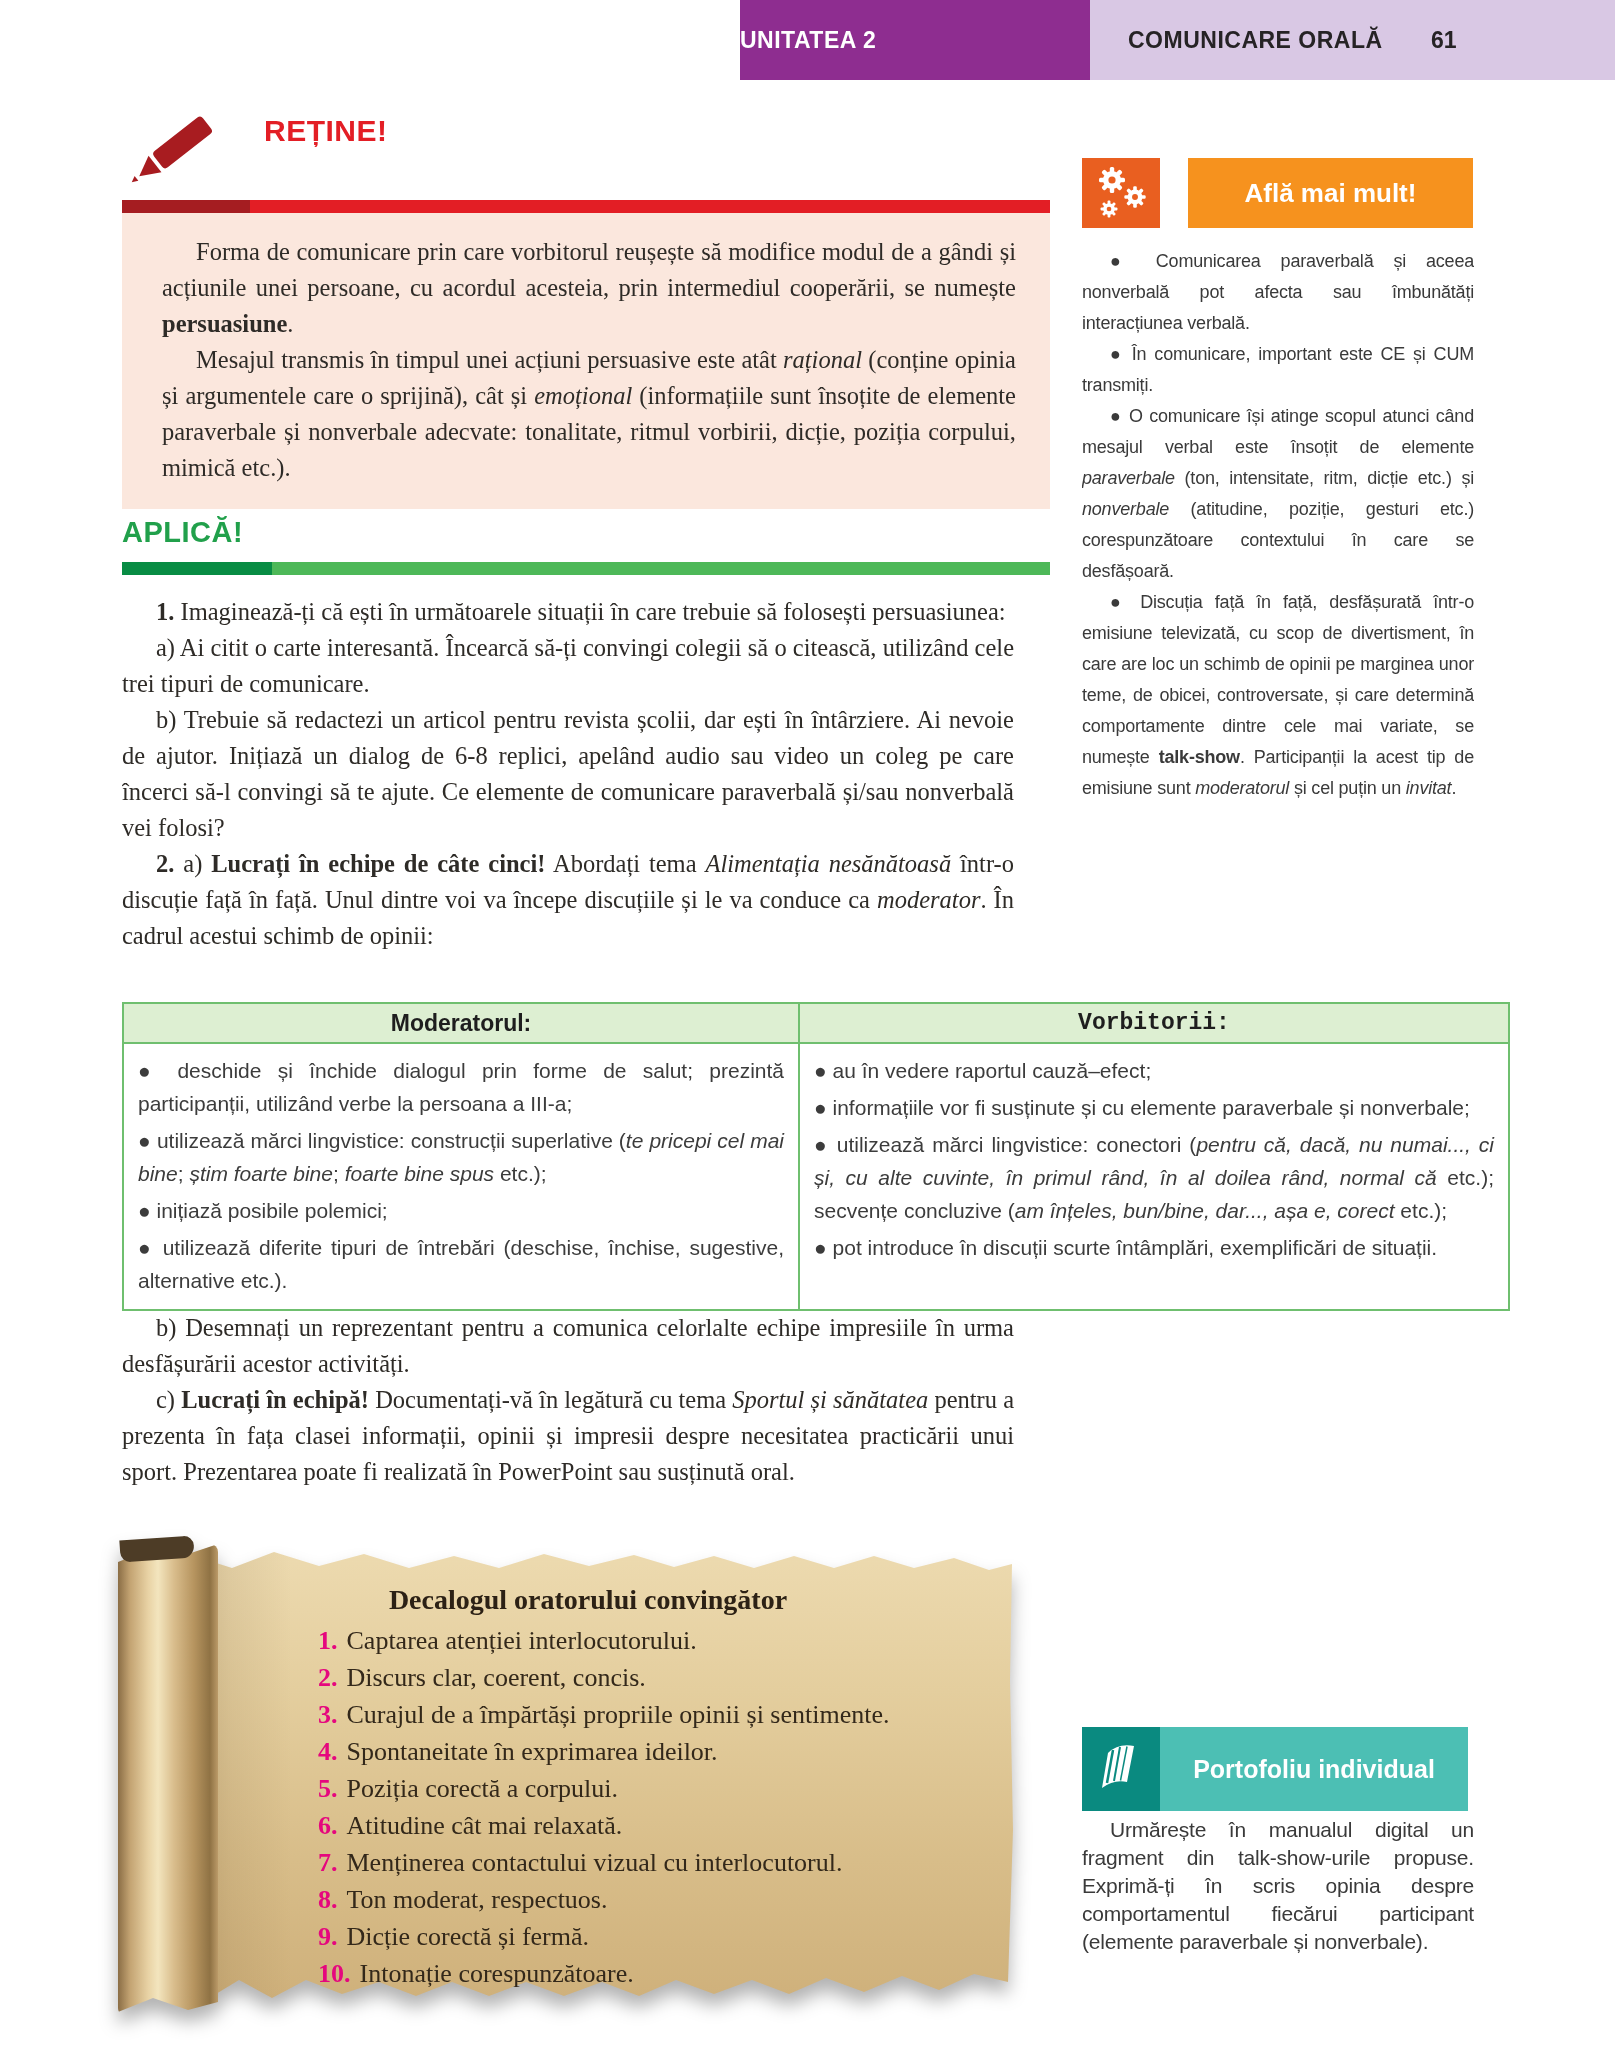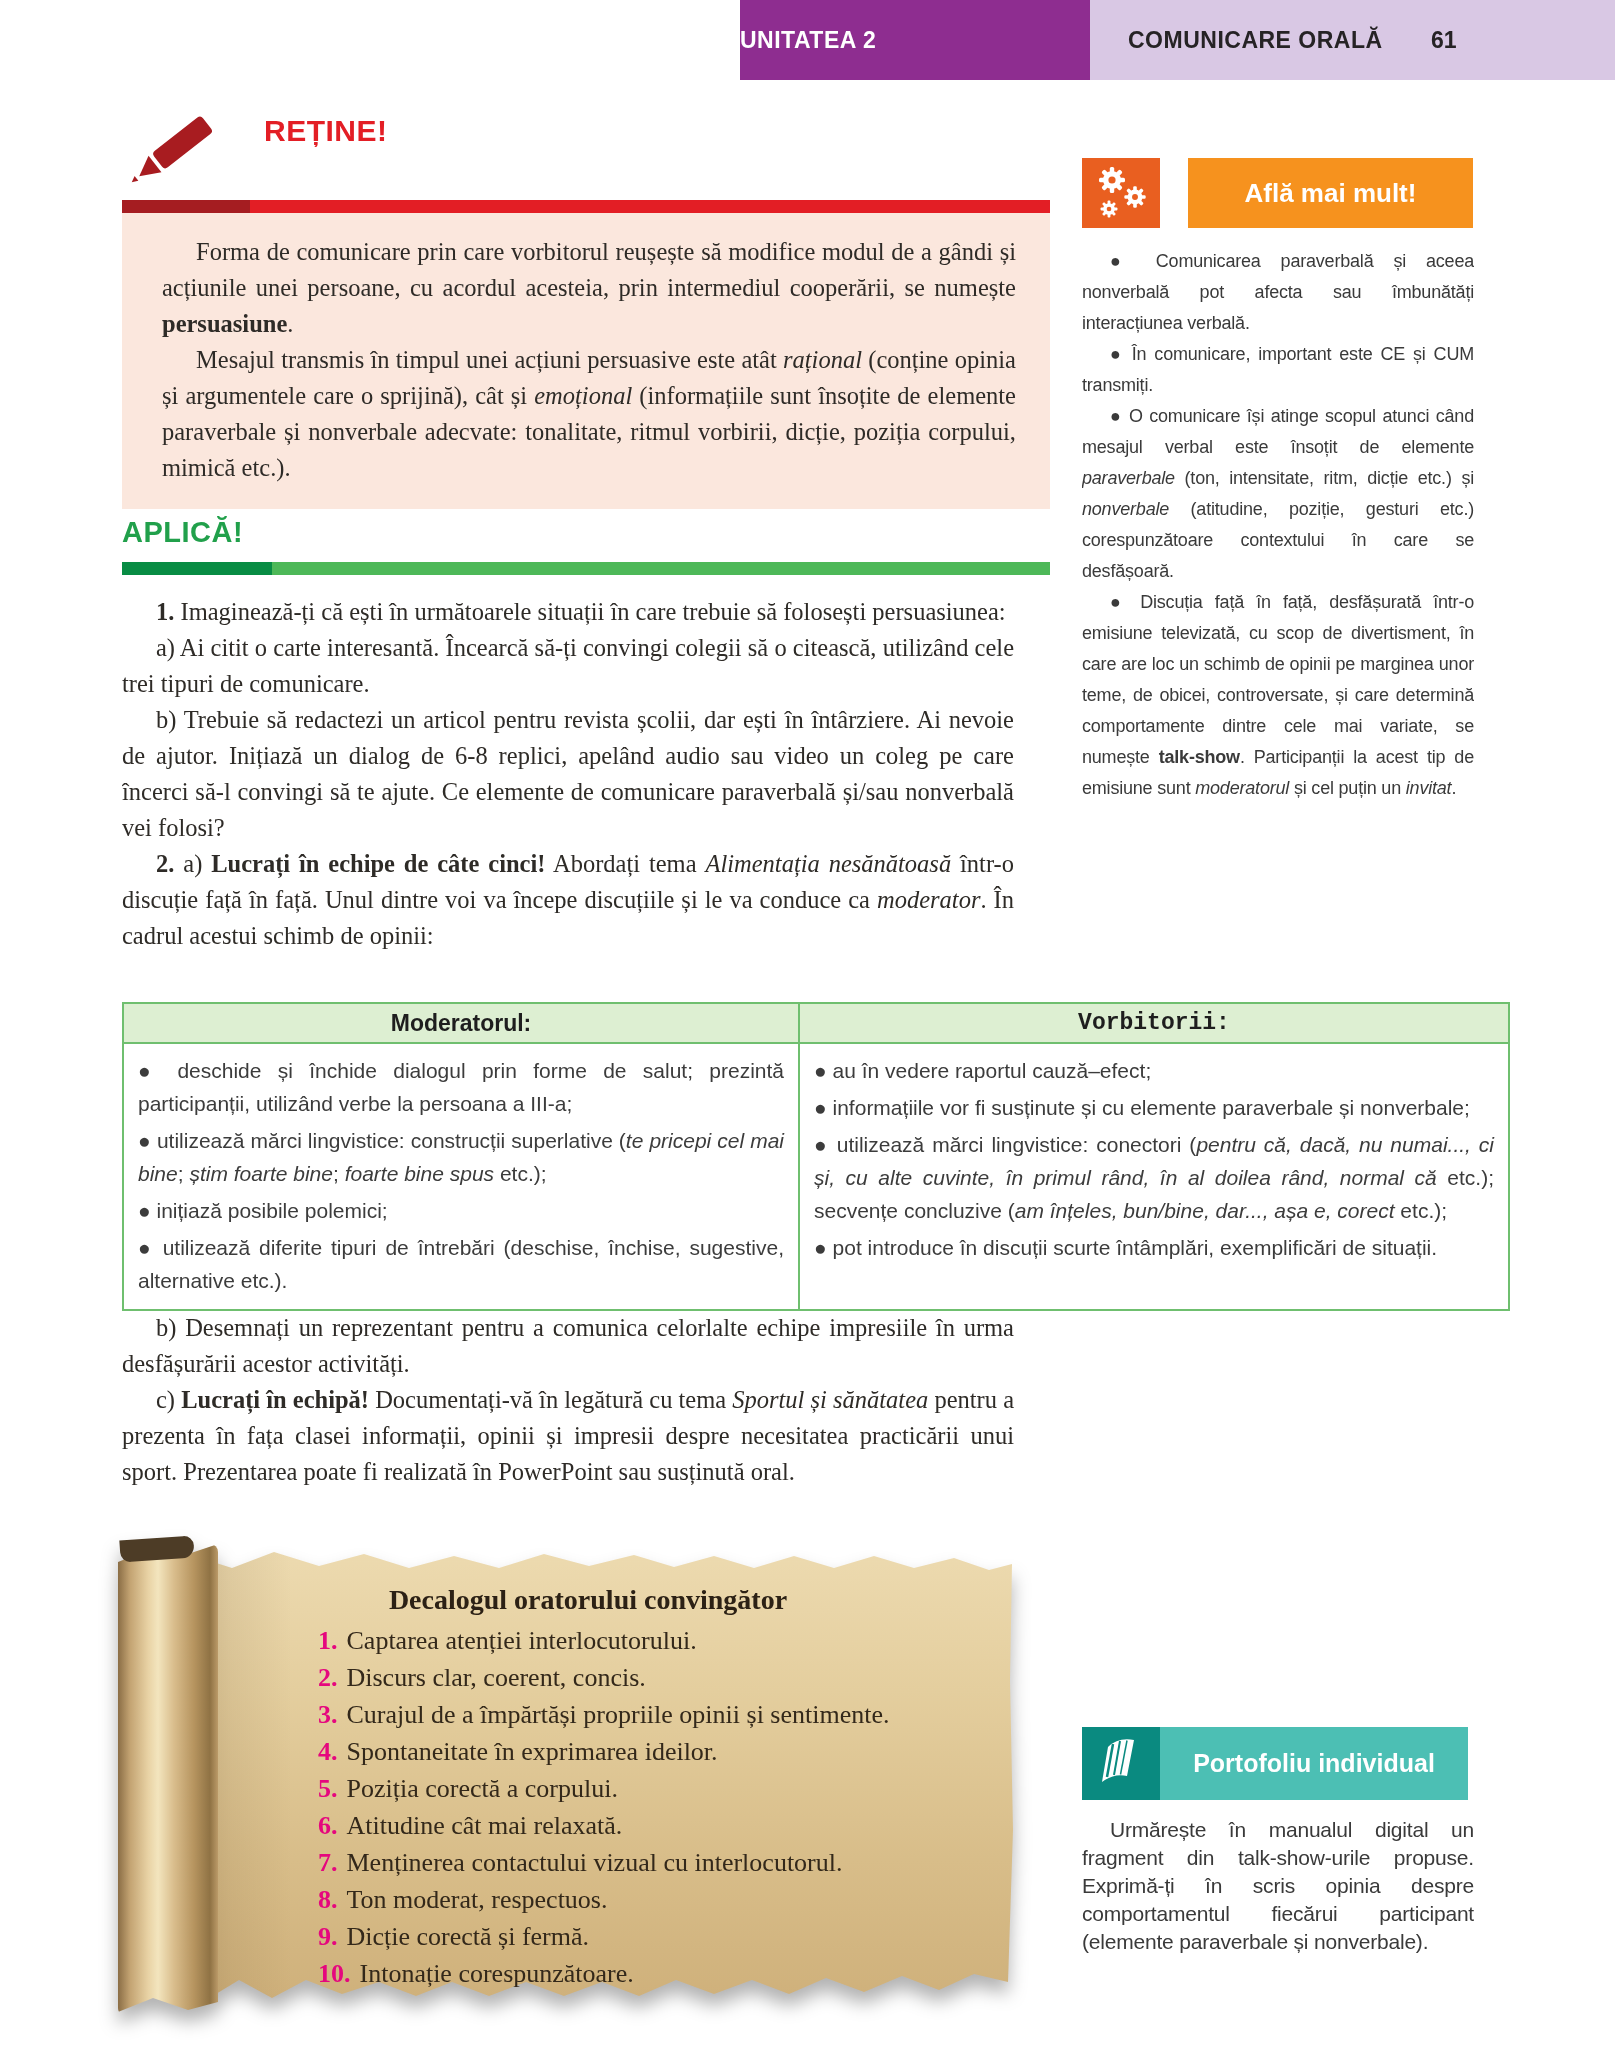--- a/index.html
+++ b/index.html
@@ -59,21 +59,21 @@
   .side-box{display:flex;height:70px;}
   #afla-box{left:1082px;top:158px;width:391px;}
   #afla-box .icon-sq{width:78px;background:#e95f20;display:flex;align-items:center;justify-content:center;}
   #afla-box .bar{flex:1;background:#f6921e;display:flex;align-items:center;justify-content:center;margin-left:28px;}
   .side-box .bar span{color:#fff;font:700 26px/1 "Liberation Sans","DejaVu Sans",sans-serif;}
   #afla-text{left:1082px;top:246px;width:392px;max-height:600px;overflow:hidden;
     font-family:"Liberation Sans","DejaVu Sans",sans-serif;font-size:18px;line-height:31px;
     letter-spacing:-0.2px;color:#3a3a3a;}
   #afla-text .para.ind{text-indent:28px;}
 
-  #porto-box{left:1082px;top:1727px;width:386px;height:73px;}
+  #porto-box{left:1082px;top:1727px;width:386px;height:84px;}
   #porto-box .icon-sq{width:78px;background:#0a8a80;display:flex;align-items:center;justify-content:center;}
   #porto-box .bar{flex:1;background:#4cbfb4;display:flex;align-items:center;justify-content:center;}
   #porto-box .bar span{font-size:25px;}
   #porto-text{left:1082px;top:1816px;width:392px;max-height:180px;overflow:hidden;
     font-family:"Liberation Sans","DejaVu Sans",sans-serif;font-size:21px;line-height:28px;
     letter-spacing:-0.2px;color:#3a3a3a;}
   #porto-text .para.ind{text-indent:28px;}
 
   
   #scroll{left:118px;top:1530px;width:900px;height:510px;filter:drop-shadow(0 12px 9px rgba(0,0,0,.30));}

